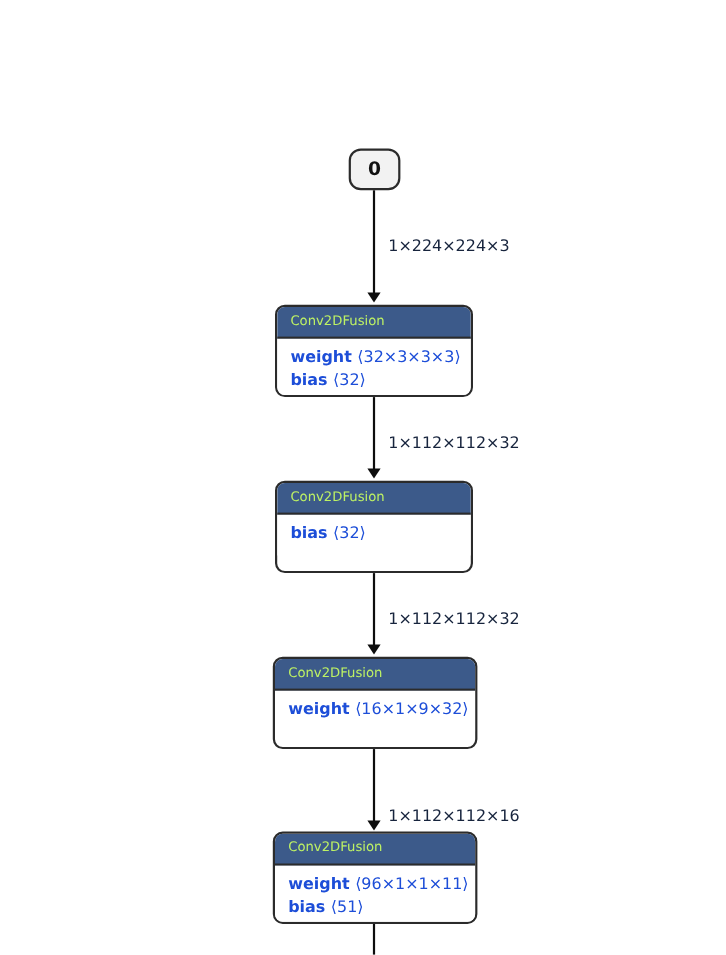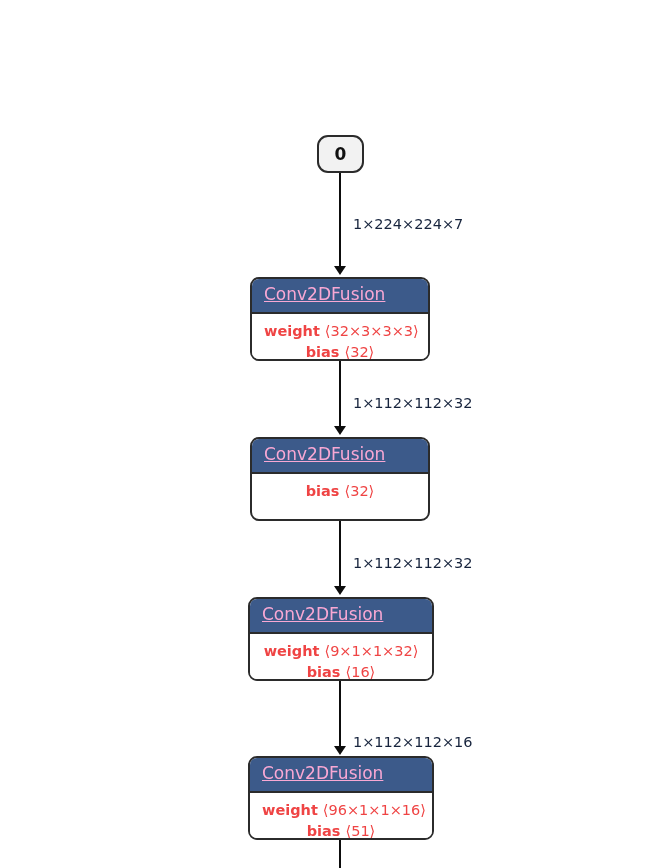--- a/index.html
+++ b/index.html
@@ -46,38 +46,36 @@
     position: absolute;
     box-sizing: border-box;
     border: 2px solid #2b2b2b;
     border-radius: 9px;
     background: #ffffff;
     overflow: hidden;
   }
   .op-header {
     box-sizing: border-box;
     background: #3c5a8a;
-    color: #f9a8d4;
-    font-size: 17px;
+    color: #bef264;
+    font-size: 12px;
     padding: 6px 12px 7px 12px;
     line-height: 1.15;
     border-bottom: 2px solid #2b2b2b;
-    text-decoration: underline;
   }
   .op-body {
     box-sizing: border-box;
     background: #ffffff;
     padding: 7px 12px 9px 12px;
   }
   .op-attr {
     font-size: 14.5px;
-    color: #ef4444;
+    color: #1d4ed8;
     line-height: 1.48;
     white-space: nowrap;
-    text-align: center;
   }
   .op-attr-name {
     font-weight: 700;
   }
   .op-attr-val {
     font-weight: 400;
     margin-left: 5px;
   }
 
   
@@ -106,21 +104,21 @@
 <body>
 
 <div id="graph">
 
   <div class="start-node" style="left:317px; top:135px; width:47px; height:38px;">
     <span class="start-node-label">0</span>
   </div>
 
   <div class="edge-line" style="left:339px; top:173px; height:96px;"></div>
   <div class="edge-head" style="left:334px; top:266px;"></div>
-  <div class="edge-label" style="left:353px; top:217px;">1×224×224×7</div>
+  <div class="edge-label" style="left:353px; top:217px;">1×224×224×3</div>
 
   <div class="op-node" style="left:250px; top:277px; width:180px; height:84px;">
     <div class="op-header">Conv2DFusion</div>
     <div class="op-body">
       <div class="op-attr">
         <span class="op-attr-name">weight</span><span class="op-attr-val">⟨32×3×3×3⟩</span>
       </div>
       <div class="op-attr">
         <span class="op-attr-name">bias</span><span class="op-attr-val">⟨32⟩</span>
       </div>
@@ -141,37 +139,34 @@
   </div>
 
   <div class="edge-line" style="left:339px; top:521px; height:68px;"></div>
   <div class="edge-head" style="left:334px; top:586px;"></div>
   <div class="edge-label" style="left:353px; top:556px;">1×112×112×32</div>
 
   <div class="op-node" style="left:248px; top:597px; width:186px; height:84px;">
     <div class="op-header">Conv2DFusion</div>
     <div class="op-body">
       <div class="op-attr">
-        <span class="op-attr-name">weight</span><span class="op-attr-val">⟨9×1×1×32⟩</span>
-      </div>
-      <div class="op-attr">
-        <span class="op-attr-name">bias</span><span class="op-attr-val">⟨16⟩</span>
+        <span class="op-attr-name">weight</span><span class="op-attr-val">⟨16×1×9×32⟩</span>
       </div>
     </div>
   </div>
 
   <div class="edge-line" style="left:339px; top:681px; height:68px;"></div>
   <div class="edge-head" style="left:334px; top:746px;"></div>
   <div class="edge-label" style="left:353px; top:716px;margin-top:19px;">1×112×112×16</div>
 
   <div class="op-node" style="left:248px; top:756px; width:186px; height:84px;">
     <div class="op-header">Conv2DFusion</div>
     <div class="op-body">
       <div class="op-attr">
-        <span class="op-attr-name">weight</span><span class="op-attr-val">⟨96×1×1×16⟩</span>
+        <span class="op-attr-name">weight</span><span class="op-attr-val">⟨96×1×1×11⟩</span>
       </div>
       <div class="op-attr">
         <span class="op-attr-name">bias</span><span class="op-attr-val">⟨51⟩</span>
       </div>
     </div>
   </div>
 
   <div class="edge-line" style="left:339px; top:840px; height:28px;"></div>
 
 </div>

